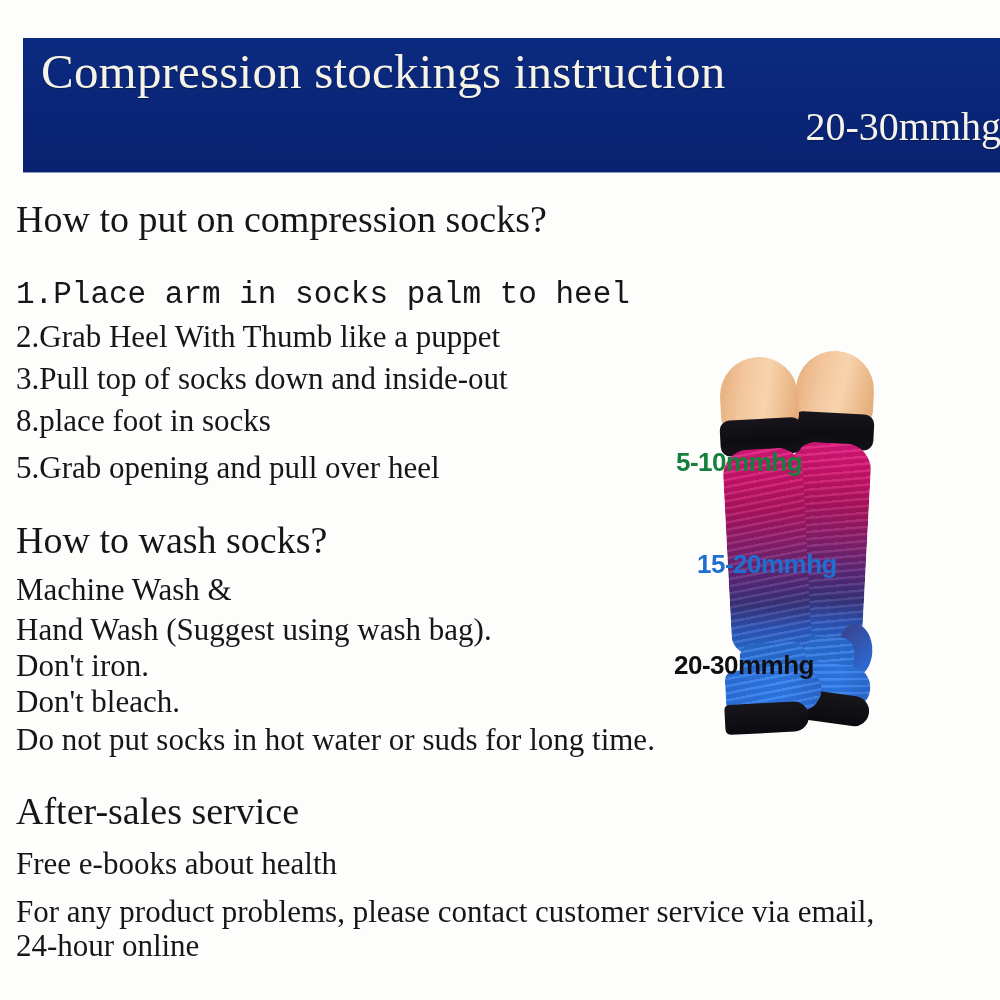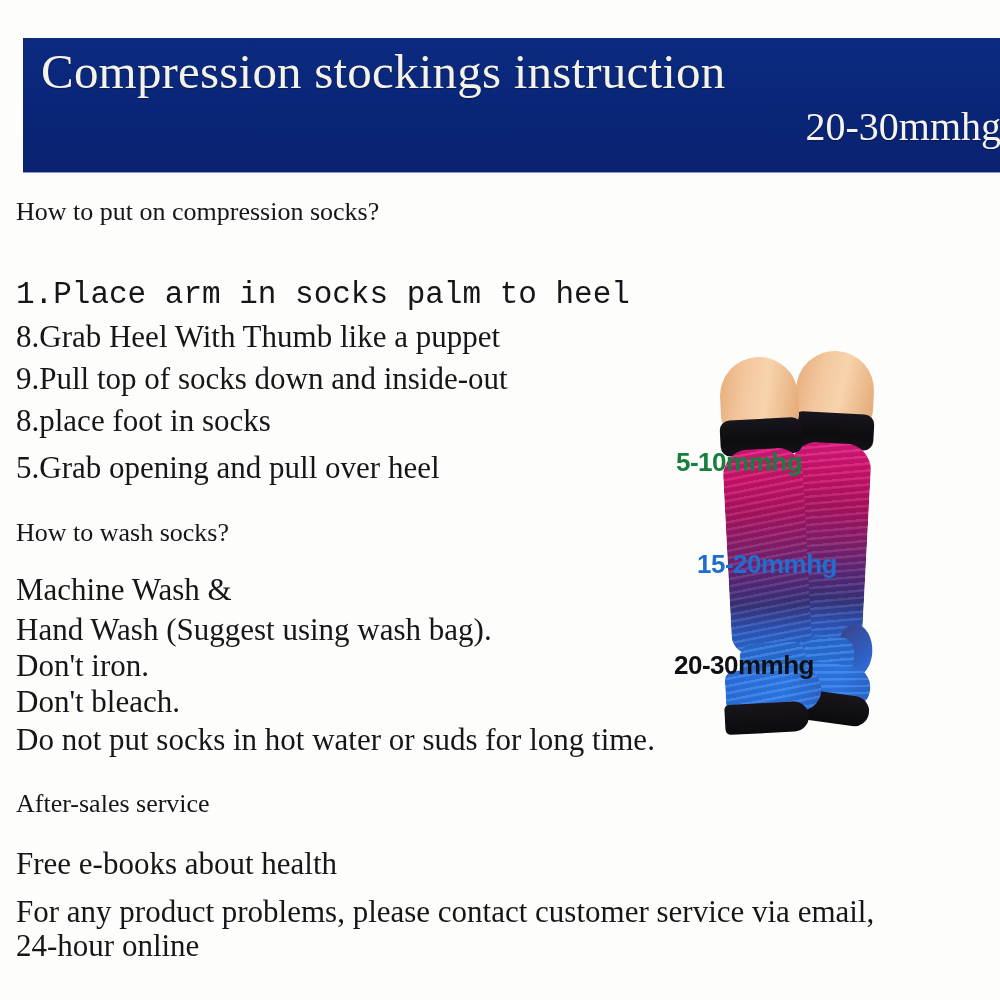--- a/index.html
+++ b/index.html
@@ -55,21 +55,21 @@
     line-height: 1.05;
     color: #f6f4ea;
     font-weight: 400;
     white-space: nowrap;
     text-shadow: 0 1px 1px rgba(0,0,0,0.3);
   }
 
   .section-heading {
     position: absolute;
     left: 16px;
-    font-size: 26px;
+    font-size: 38px;
     color: #16161a;
     white-space: nowrap;
   }
   .body-line {
     position: absolute;
     left: 16px;
     font-size: 31px;
     color: #16161a;
     white-space: nowrap;
   }
@@ -264,22 +264,22 @@
 
   </div>
 
   <div class="mmhg-label" id="label-top">5-10mmhg</div>
   <div class="mmhg-label" id="label-mid">15-20mmhg</div>
   <div class="mmhg-label" id="label-bottom">20-30mmhg</div>
 
   <div class="section-heading" id="h-puton">How to put on compression socks?</div>
 
   <div class="body-line" id="step-1">1.Place arm in socks palm to heel</div>
-  <div class="body-line" id="step-2">8.Grab Heel With Thumb like a  puppet</div>
-  <div class="body-line" id="step-3">9.Pull top of socks down and inside-out</div>
+  <div class="body-line" id="step-2">2.Grab Heel With Thumb like a  puppet</div>
+  <div class="body-line" id="step-3">3.Pull top of socks down and inside-out</div>
   <div class="body-line" id="step-4">8.place foot in socks</div>
   <div class="body-line" id="step-5">5.Grab opening and pull over heel</div>
 
   <div class="section-heading" id="h-wash">How to wash socks?</div>
 
   <div class="body-line" id="wash-1">Machine Wash &amp;</div>
   <div class="body-line" id="wash-2">Hand Wash (Suggest using wash bag).</div>
   <div class="body-line" id="wash-3">Don't iron.</div>
   <div class="body-line" id="wash-4">Don't bleach.</div>
   <div class="body-line" id="wash-5">Do not put socks in hot water or suds for long time.</div>

